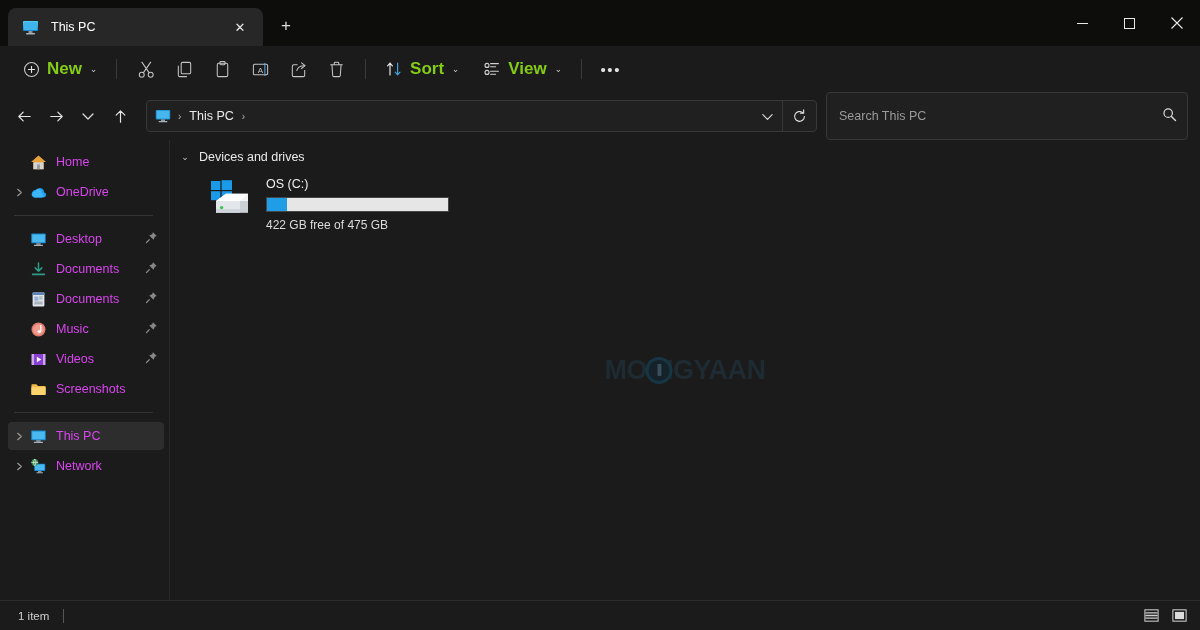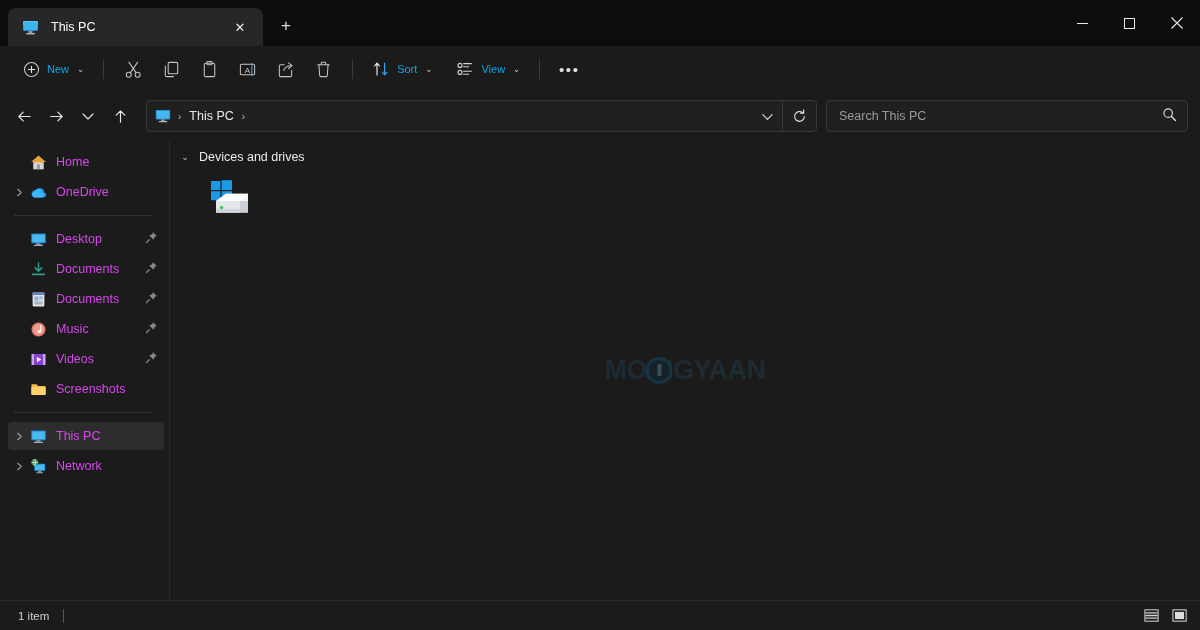--- a/index.html
+++ b/index.html
@@ -61,21 +61,21 @@
     display: flex; align-items: center;
     padding: 0 14px;
   }
   .cb-btn {
     height: 32px; border-radius: 4px;
     display: flex; align-items: center; justify-content: center;
     padding: 0 9px; gap: 7px;
     color: #d6d6d6; font-size: 12.5px; white-space: nowrap;
   }
   .cb-btn.icononly { width: 38px; padding: 0; }
-  .cb-label { color: #0ea5e9; font-size: 11px; }
+  .cb-label { color: #84cc16; font-size: 17px; font-weight: bold; }
   .chev { font-size: 8.5px; color: #cfcfcf; margin-left: 1px; }
   .cb-sep { width: 1px; height: 20px; background: #3a3a3a; margin: 0 10px; }
   .cb-gap { width: 6px; }
   .dots { color: #e0e0e0; font-size: 15px; letter-spacing: 1.6px; line-height: 1; }
 
   
   .navrow {
     height: 48px; flex: 0 0 48px;
     background: #1b1b1b;
     display: flex; align-items: center;
@@ -91,21 +91,21 @@
     background: #202020; border: 1px solid #383838; border-radius: 4px;
     display: flex; align-items: center; padding-left: 8px;
   }
   .crumbs { display: flex; align-items: center; flex: 1; gap: 0; overflow: hidden; }
   .crumb-ico { width: 16px; height: 16px; flex: 0 0 16px; margin-right: 4px; position: relative; }
   .crumb-txt { color: #e9e9e9; font-size: 12.5px; padding: 3px 5px; border-radius: 3px; white-space: nowrap; }
   .crumb-sep { color: #b4b4b4; font-size: 10px; padding: 0 3px; }
   .addr-chev { width: 30px; height: 30px; display: flex; align-items: center; justify-content: center; color: #d8d8d8; flex: 0 0 30px; }
   .refresh { width: 34px; height: 30px; display: flex; align-items: center; justify-content: center; color: #e2e2e2; flex: 0 0 34px; border-left: 1px solid #383838; }
   .searchbox {
-    width: 362px; flex: 0 0 362px; height: 32px; margin-left: 9px;
+    width: 362px; flex: 0 0 362px; height: 48px; margin-left: 9px;
     background: #202020; border: 1px solid #383838; border-radius: 4px;
     display: flex; align-items: center; padding: 0 10px 0 12px;
   }
   .searchbox input {
     flex: 1; background: transparent; border: none; outline: none;
     color: #e4e4e4; font-size: 12.5px; font-family: "Liberation Sans", sans-serif;
   }
   .searchbox input::placeholder { color: #9a9a9a; }
 
   
@@ -591,20 +591,27 @@
               <rect x="13.6" y="12.2" width="10.4" height="9.8" fill="#1b9ae8"></rect>
 
               <path d="M8 22 L18 14.8 H40 L40 33.6 H8 Z" fill="#f2f4f6"></path>
               <path d="M8 22 L18 14.8 H40 L32 22 Z" fill="#ffffff"></path>
               <path d="M32 22 H40 V33.6 H32 Z" fill="#c9cfd5"></path>
               <rect x="8" y="22" width="24" height="11.6" fill="#e3e7eb"></rect>
               <rect x="8" y="30" width="24" height="3.6" fill="#cfd5db"></rect>
               <circle cx="13.6" cy="28.6" r="1.7" fill="#35c64c"></circle>
             </svg>
           </span>
+          <div class="drive-info">
+            <div class="drive-name">OS (C:)</div>
+            <div class="bar-outer" style="background: rgb(230, 230, 230);">
+              <div class="bar-fill" id="drivebar" style="width: 11%; background: rgb(31, 158, 230);"></div>
+            </div>
+            <div class="drive-sub">422 GB free of 475 GB</div>
+          </div>
         </div>
       </div>
 
       <div class="watermark">
         <span class="wm-text">MOBIGYAAN</span>
         <span class="wm-o"></span>
       </div>
     </div>
   </div>
 

